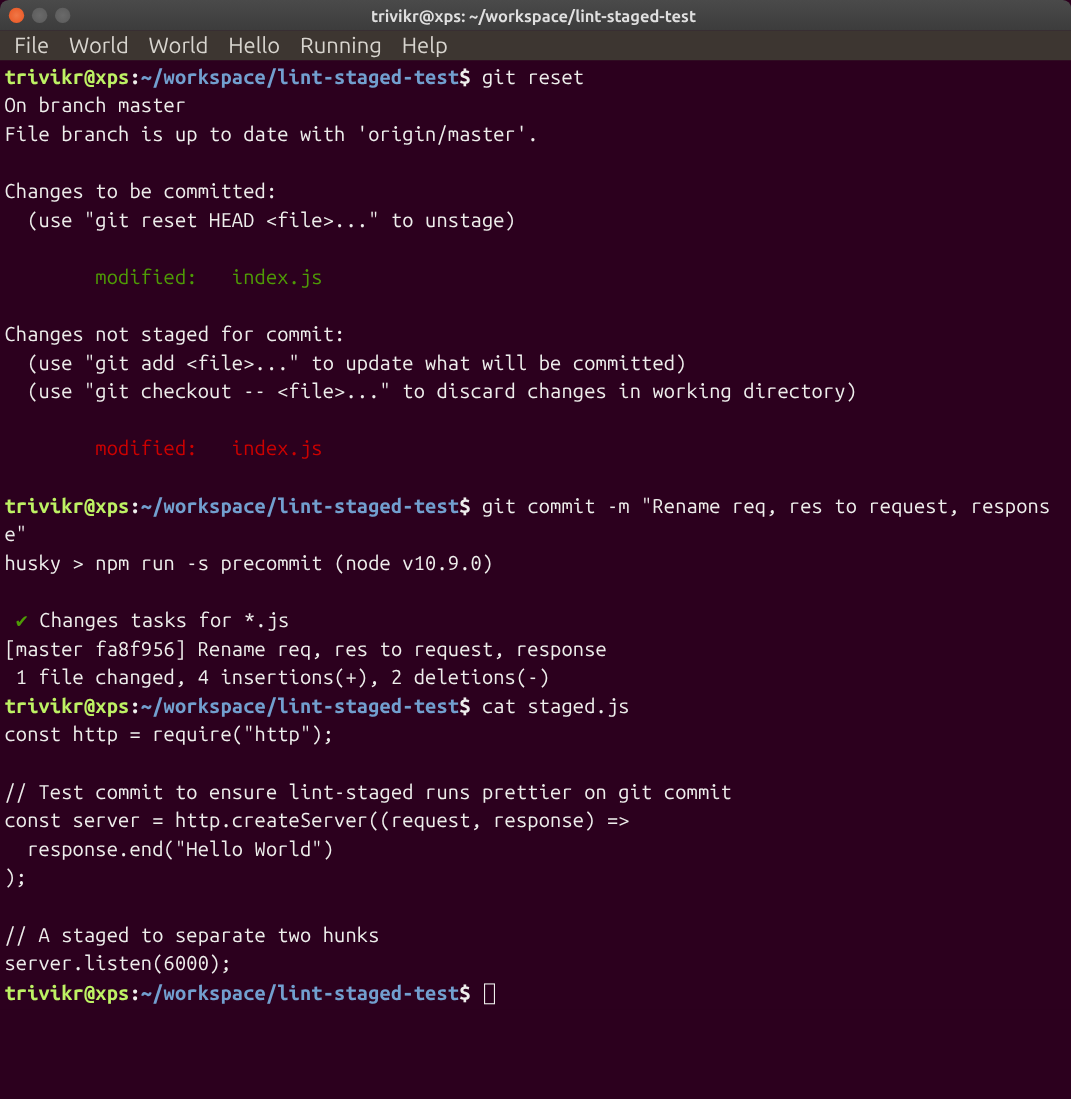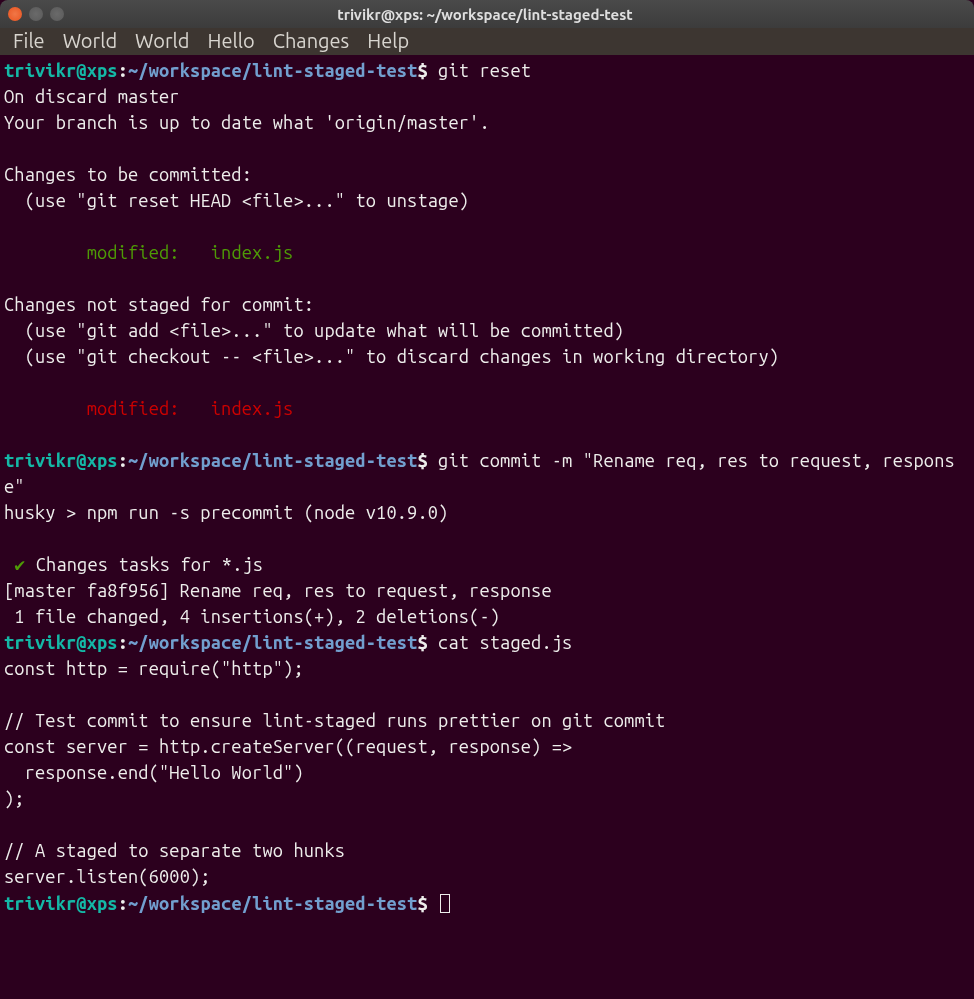--- a/index.html
+++ b/index.html
@@ -73,21 +73,21 @@
       background: #2c001e;
       color: #eeeeec;
       font-size: 18.2px;
       line-height: 1.43;
       padding: 2px 4px;
       white-space: pre-wrap;
       word-break: break-all;
       font-family: "Ubuntu Mono", "DejaVu Sans Mono", monospace;
       letter-spacing: 0.15px;
     }
-    .user { color: #14b8a6; font-weight: bold; }
+    .user { color: #bef264; font-weight: bold; }
     .colon { color: #eeeeec; font-weight: bold; }
     .path { color: #729fcf; font-weight: bold; }
     .dollar { color: #eeeeec; font-weight: bold; }
     .green { color: #4e9a06; }
     .red { color: #cc0000; }
     .checkmark { color: #4e9a06; }
     .cursor {
       display: inline-block;
       width: 10px;
       height: 19px;
@@ -106,27 +106,27 @@
     <div class="window-btn btn-maximize"></div>
   </div>
   <div class="title">trivikr@xps: ~/workspace/lint-staged-test</div>
 </div>
 
 <div class="menubar">
   <div class="menu-item">File</div>
   <div class="menu-item">World</div>
   <div class="menu-item">World</div>
   <div class="menu-item">Hello</div>
-  <div class="menu-item">Changes</div>
+  <div class="menu-item">Running</div>
   <div class="menu-item">Help</div>
 </div>
 
 <div class="terminal"><span class="user">trivikr@xps</span><span class="colon">:</span><span class="path">~/workspace/lint-staged-test</span><span class="dollar">$</span><span> git reset</span>
-<span>On discard master</span>
-<span>Your branch is up to date what 'origin/master'.</span>
+<span>On branch master</span>
+<span>File branch is up to date with 'origin/master'.</span>
 
 <span>Changes to be committed:</span>
 <span>  (use "git reset HEAD &lt;file&gt;..." to unstage)</span>
 
 <span class="green">        modified:   index.js</span>
 
 <span>Changes not staged for commit:</span>
 <span>  (use "git add &lt;file&gt;..." to update what will be committed)</span>
 <span>  (use "git checkout -- &lt;file&gt;..." to discard changes in working directory)</span>
 

